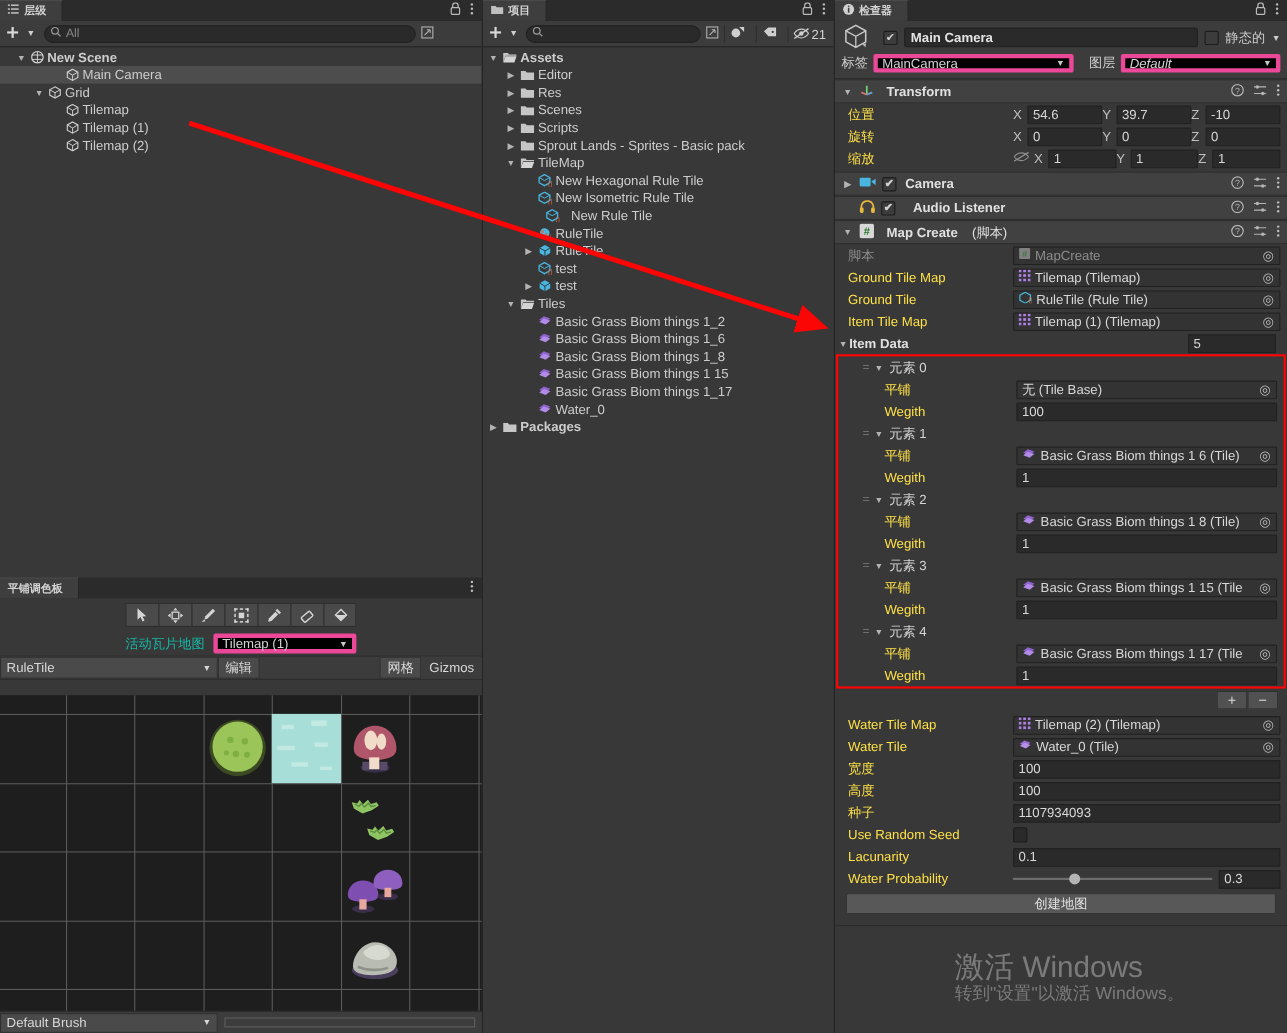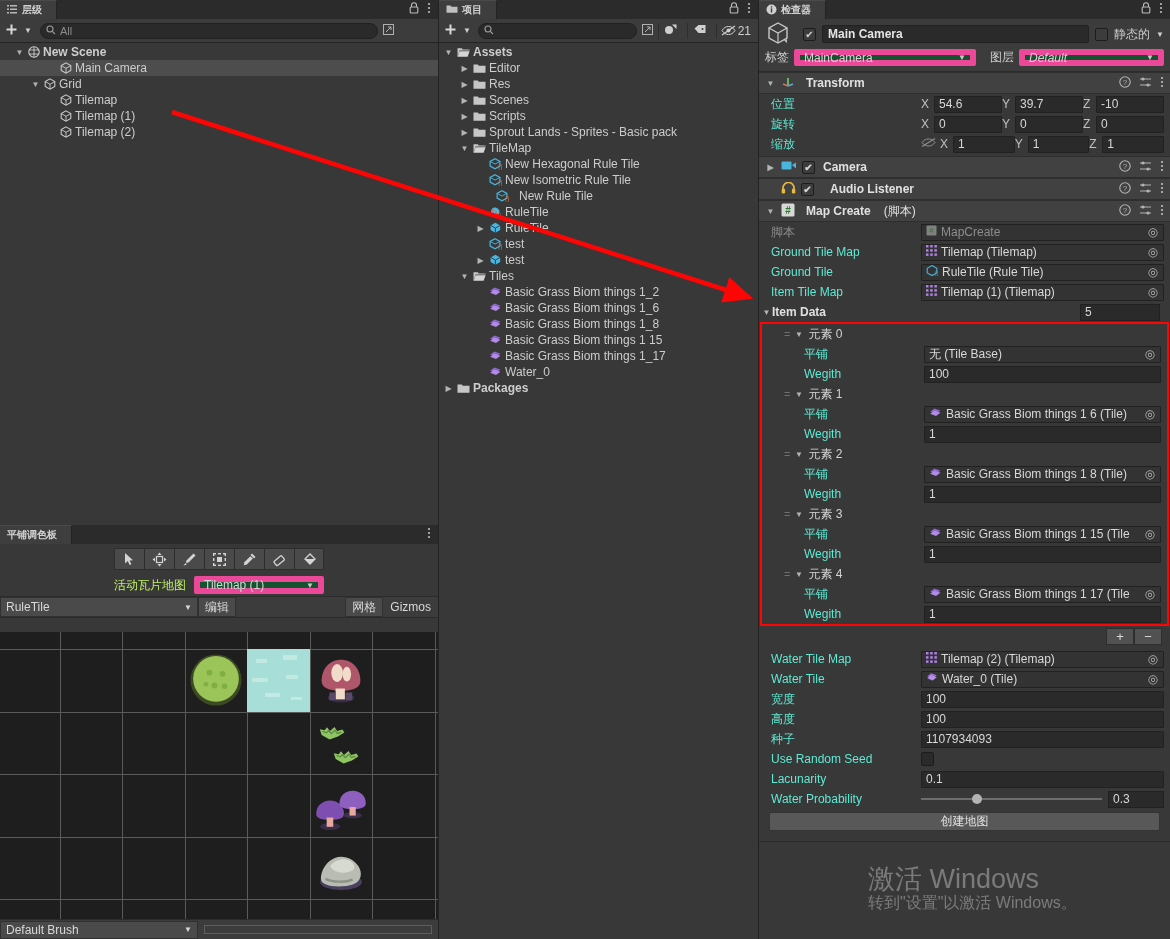--- a/index.html
+++ b/index.html
@@ -70,39 +70,39 @@
   .insp-row2 { display:flex; align-items:center; gap:5px; height:19px; margin-top:4px; }
   .cb { width:13px; height:13px; background:#3c3c3c; border:1px solid #1c1c1c;
         display:flex; align-items:center; justify-content:center;
         font-size:10px; color:#d2d2d2; border-radius:2px; flex:0 0 13px;}
   .namefield {
     flex:1; height:18px; background:#2a2a2a; border:1px solid #212121;
     color:#e4e4e4; font-weight:bold; font-size:12px;
     display:flex; align-items:center; padding:0 5px; border-radius:2px;
   }
   .dd {
-    background:#14532d; border:6px solid #ec4899; height:17px; border-radius:2px;
+    background:#000000; border:4px solid #ec4899; height:17px; border-radius:2px;
     display:flex; align-items:center; padding:0 4px; color:#d4d4d4; font-size:12px;
     position:relative;
   }
   .dd .car { margin-left:auto; font-size:8px; color:#c8c8c8; padding-left:8px;}
 
   .comp-header {
     height:22px; background:#414141; border-top:1px solid #2e2e2e;
     border-bottom:1px solid #2e2e2e;
     display:flex; align-items:center; gap:5px; padding:0 6px;
     font-weight:bold; color:#e0e0e0; font-size:12px;
   }
   .comp-header .right { margin-left:auto; display:flex; gap:8px; align-items:center;
                         color:#b0b0b0; font-weight:normal;}
   .prop {
     display:flex; align-items:center; height:20px; padding:0 6px 0 0;
     font-size:12px;
   }
-  .plabel { width:162px; padding-left:12px; color:#5eead4; flex:0 0 162px; }
+  .plabel { width:162px; padding-left:12px; color:#fde047; flex:0 0 162px; }
   .plabel.dim { color:#8d8d8d; }
   .pfield {
     flex:1; height:17px; background:#2a2a2a; border:1px solid #212121;
     display:flex; align-items:center; padding:0 4px; color:#d8d8d8;
     border-radius:1px; gap:4px; overflow:hidden; white-space:nowrap;
   }
   .pfield.obj { background:#333333; }
   .pfield .selector { margin-left:auto; flex:0 0 12px; text-align:center; color:#b8b8b8;}
   .vec { display:flex; flex:1; gap:0; align-items:center; }
   .vecpart { display:flex; align-items:center; flex:1; gap:3px; }
@@ -1206,21 +1206,21 @@
       </div>
       <div class="tbtn">
         <svg width="15" height="15" viewBox="0 0 15 15">
             <path d="M3 7l5-5 5 5-5 5z" fill="none" stroke="#d4d4d4" stroke-width="1.3"></path>
             <path d="M3 7h10l-5 5z" fill="#d4d4d4"></path>
           </svg>
       </div>
     </div>
 
     <div class="activerow">
-      <span style="color:#bef264;text-align:right;">活动瓦片地图</span>
+      <span style="color:#14b8a6;text-align:right;">活动瓦片地图</span>
       <span class="dd" style="width:130px;height:18px;">
         <span>Tilemap (1)</span>
         <span class="car">▼</span>
       </span>
     </div>
 
     <div class="palbar">
       <span class="sel" style="width:198px;">
         <span>RuleTile</span>
         <span class="car" style="margin-left:auto;font-size:8px;">▼</span>

